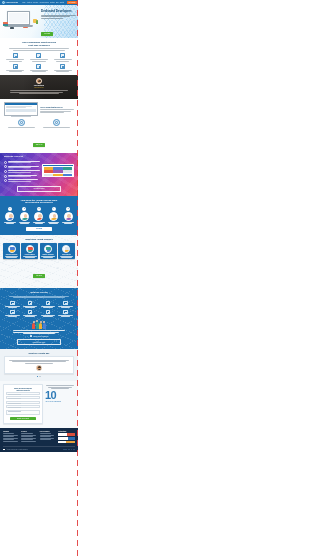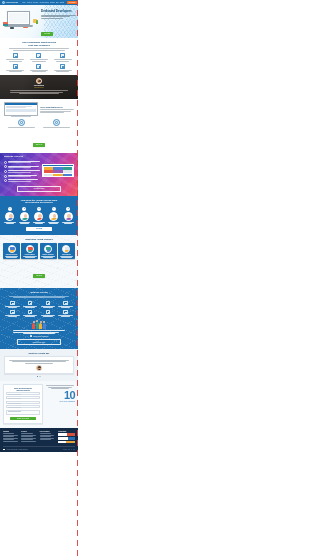--- a/index.html
+++ b/index.html
@@ -306,21 +306,21 @@
   .field {
     height:3px; border:.4px solid #d5dee6; border-radius:.4px; margin-top:1.4px;
     background:#fcfdfe; position:relative;
   }
   .field span { position:absolute; left:1px; top:.9px; height:.7px; width:42%; background:#c3ced8; border-radius:.3px; display:block; }
   .field.ta { height:5px; }
   .btn-submit {
     display:block; width:78%; margin:2px auto 0; text-align:center; background:#4caf2f; color:#fff;
     font-size:1.3px; line-height:1; padding:1.3px 0; border-radius:.6px; white-space:nowrap;
   }
-  .promo { flex:1; text-align:right; padding-top:1px; }
+  .promo { flex:1; text-align:left; padding-top:1px; }
   .promo .tx { height:.75px; margin:.7px auto; color:#7e8d9a; }
   .promo .tx.a{ width:94%; } .promo .tx.b{ width:80%; } .promo .tx.c{ width:58%; }
   .ten {
     font-size:11px; line-height:11px; font-weight:bold; color:#1b6fb0; letter-spacing:-.6px;
     margin-top:1.5px; opacity:.9;
   }
   .ten-sub { font-size:1.2px; color:#1b6fb0; letter-spacing:.1px; }
 
   
   .footer { background:#132b47; padding:3px 3px 0; }

